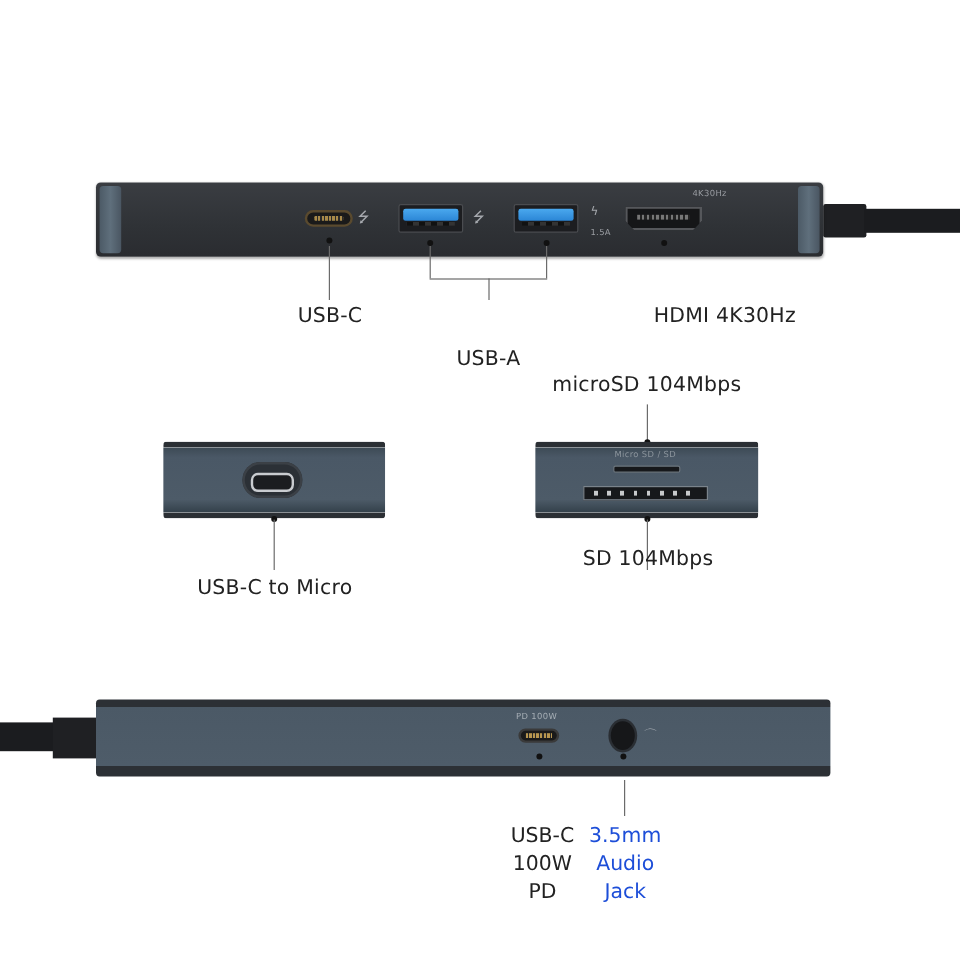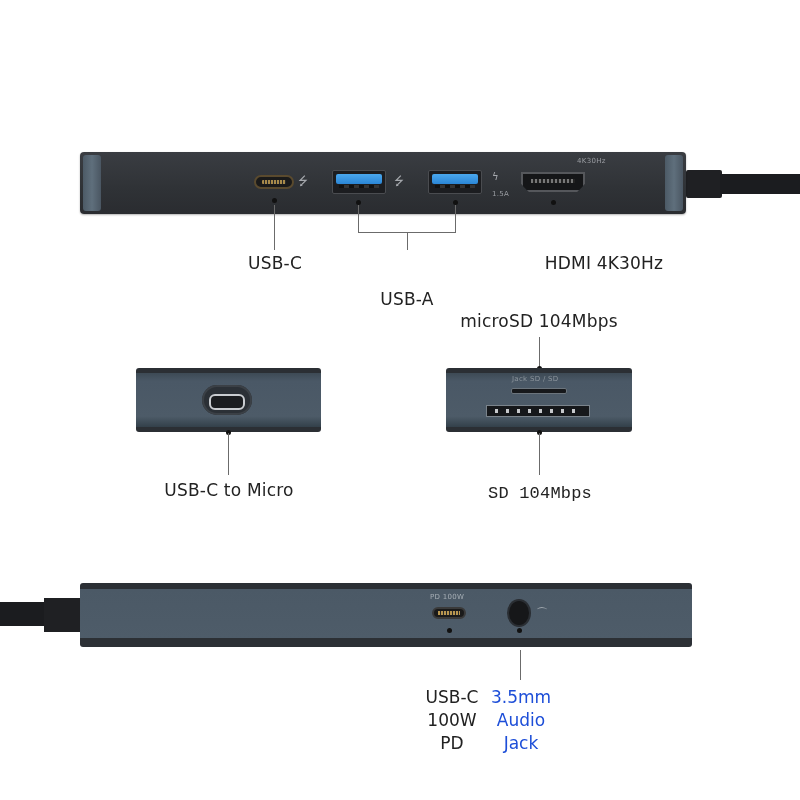--- a/index.html
+++ b/index.html
@@ -117,28 +117,28 @@
 </div>
 <div class="dot" style="left:226px; top:430px;"></div>
 <div class="vline" style="left:228px; top:433px; height:42px;"></div>
 <div class="label label-center" style="left:229px; top:480px;">USB-C to Micro</div>
 
 <div class="label label-center" style="left:539px; top:311px;">microSD 104Mbps</div>
 <div class="vline" style="left:539px; top:337px; height:30px;"></div>
 <div class="dot" style="left:537px; top:366px;"></div>
 
 <div class="block" style="left:446px; top:368px; width:186px; height:64px;">
-  <div class="tiny-print" style="left:66px; top:2px; color:#8c959d;">Jack SD / SD</div>
+  <div class="tiny-print" style="left:66px; top:2px; color:#8c959d;">Micro SD / SD</div>
   <div class="sd-micro" style="left:65px; top:15px;"></div>
   <div class="sd-big" style="left:40px; top:32px;"></div>
 </div>
 
 <div class="dot" style="left:537px; top:430px;"></div>
 <div class="vline" style="left:539px; top:433px; height:42px;"></div>
-<div class="label label-center" style="left:540px; top:484px;font-family:Liberation Mono, monospace;">SD 104Mbps</div>
+<div class="label label-center" style="left:540px; top:456px;">SD 104Mbps</div>
 
 <div class="cable-bot"></div>
 <div class="cable-bot-plug"></div>
 <div class="hub-bottom">
   <div class="tiny-print" style="left:350px; top:10px; color:#a6aeb5;">PD 100W</div>
   <div class="pd-port" style="left:352px; top:24px;"></div>
   <div class="audio-port" style="left:429px; top:18px;"></div>
   <div class="headphone-glyph" style="left:456px; top:22px;">⌒</div>
   <div class="dot" style="left:367px; top:45px;"></div>
   <div class="dot" style="left:437px; top:45px;"></div>

